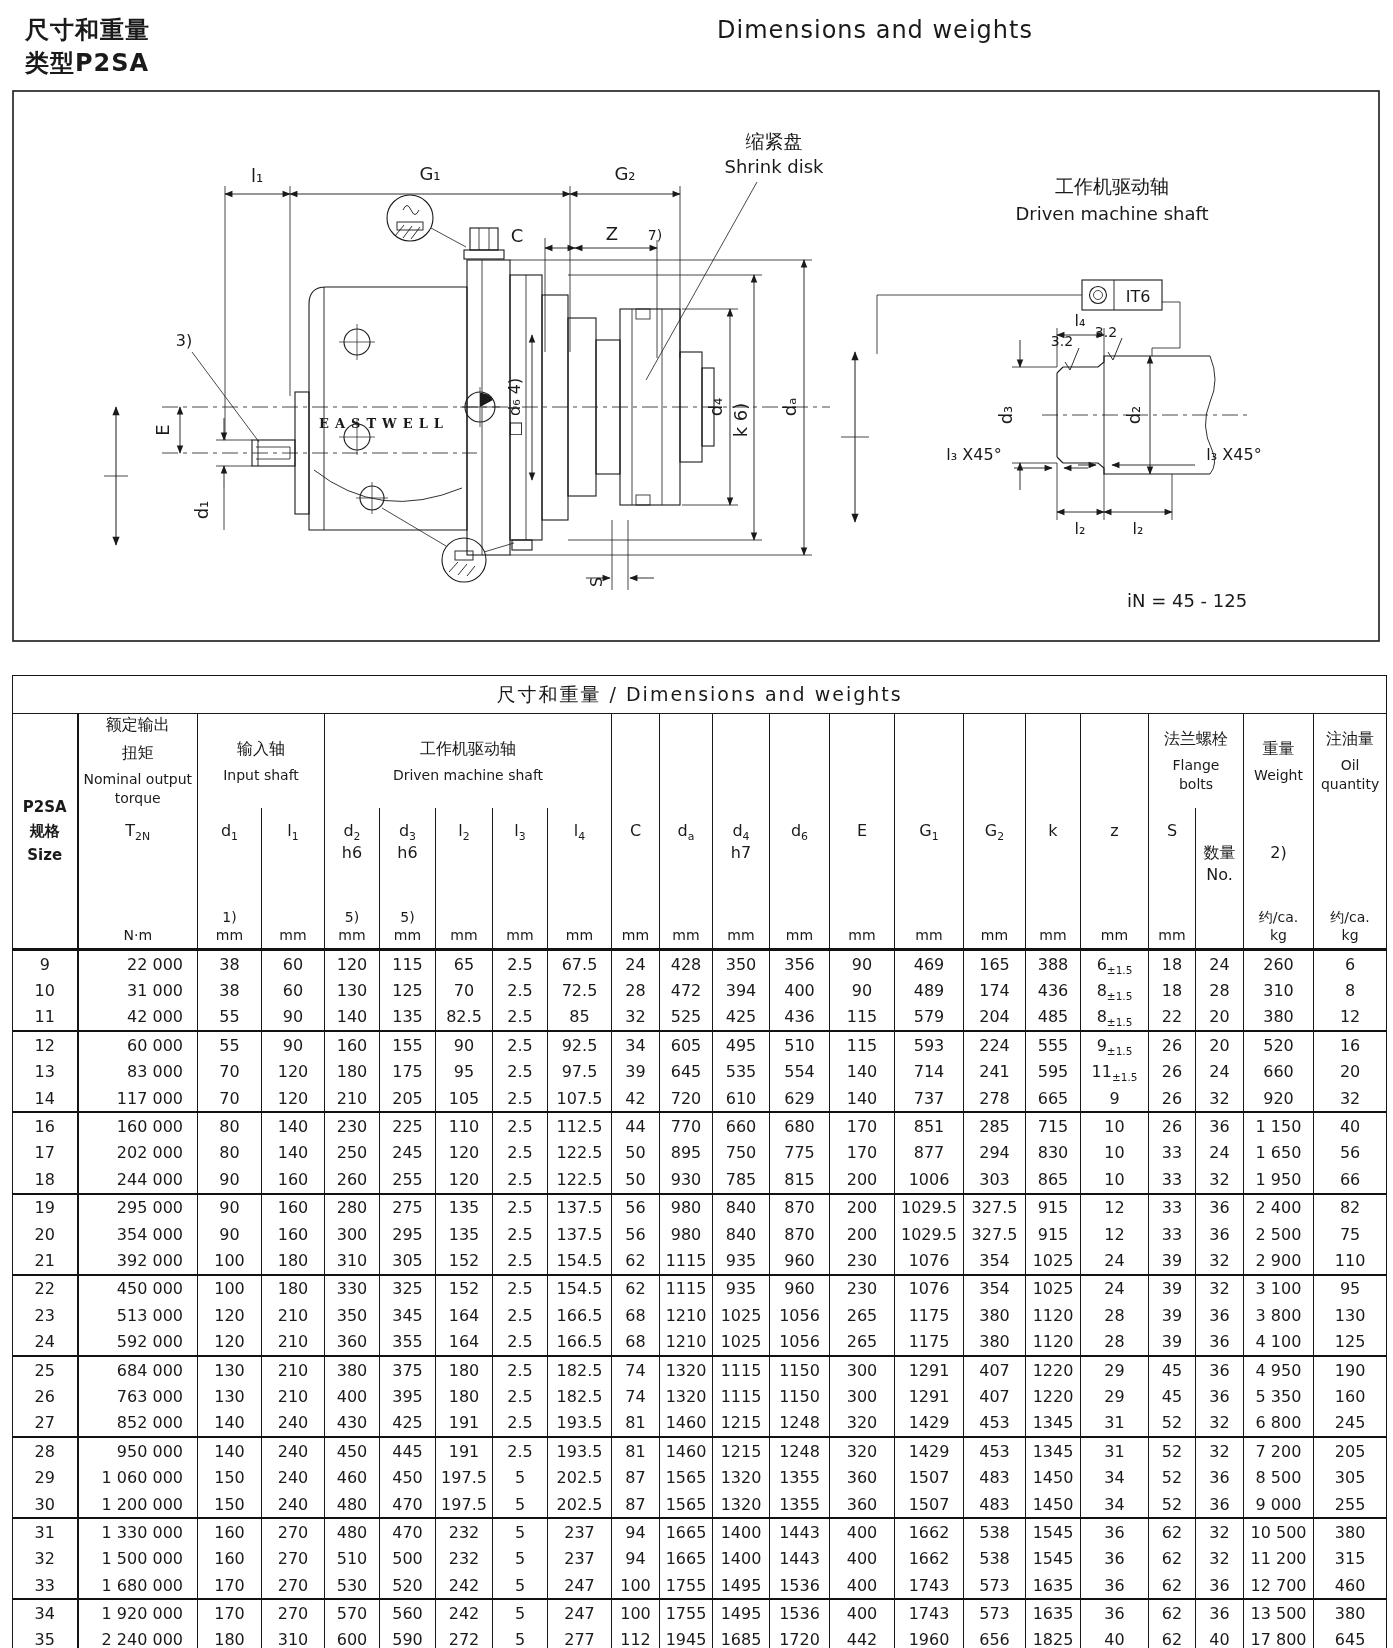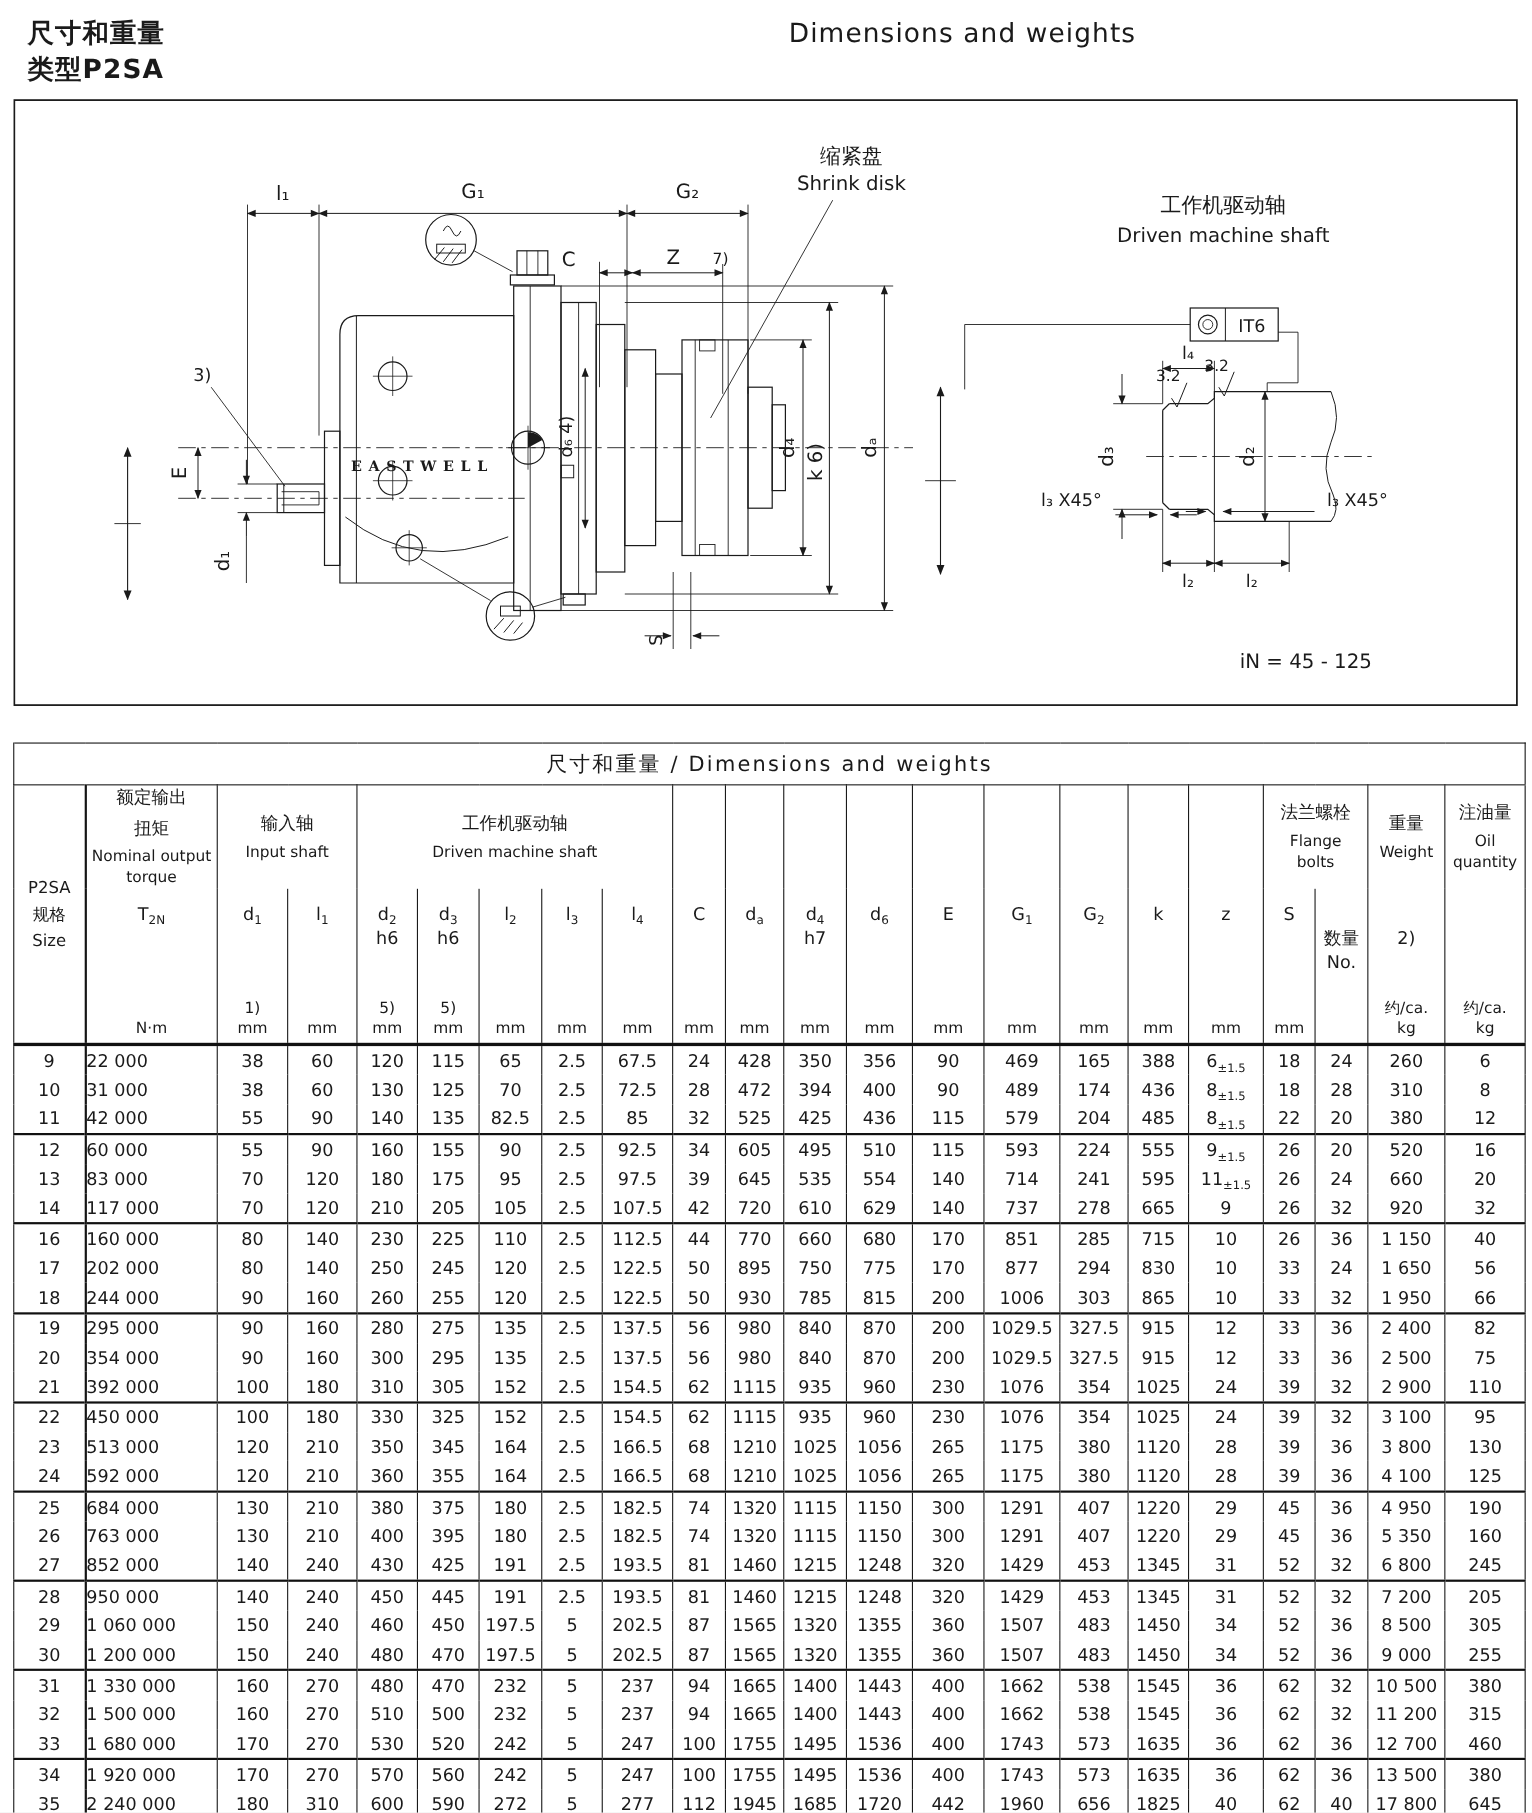--- a/index.html
+++ b/index.html
@@ -22,31 +22,31 @@
   
   table{border-collapse:collapse;table-layout:fixed;width:1374px;
         position:absolute;top:675px;left:12px;border:1.8px solid #151515;}
   th,td{padding:0;font-weight:normal;overflow:hidden;white-space:nowrap;}
   thead th{border-left:1px solid #1a1a1a;vertical-align:middle;text-align:center;margin-top:20px;}
   thead{border-bottom:3px solid #111;}
   .t-title{height:37px;font-size:19px;letter-spacing:2px;border-bottom:1px solid #1a1a1a;}
   .h-grp{height:88px;}
   .h-grp .cn{font-size:16px;line-height:22px;margin-bottom:6px;}
   .h-grp .en{font-size:14px;line-height:19px;}
-  .h-size{border-right:2.6px solid #151515;font-size:15px;line-height:24px;}
+  .h-size{border-right:2.6px solid #151515;font-size:15px;line-height:24px;font-weight:bold;}
   .h-sym th{height:80px;vertical-align:top;padding-top:12px;font-size:16px;}
   .h-sym div{height:22px;line-height:22px;}
   .h-unit th{height:44px;vertical-align:bottom;padding-bottom:4px;font-size:14px;}
   .h-unit div{line-height:18px;}
   sub{font-size:68%;line-height:0;text-align:center;}
   sub.tol{font-size:10.5px;}
   tbody td{border-left:1px solid #1a1a1a;text-align:center;font-size:16px;height:26.4px;}
   tbody tr.grp-start td{border-top:2.2px solid #111;}
   td.c-size{border-right:2.6px solid #151515;}
-  td.c-t2n{text-align:left;padding-right:14px;}
+  td.c-t2n{text-align:right;padding-right:14px;}
 </style>
 </head>
 <body>
 
 <div class="page">
 
   <div class="page-head">
     <div class="head-left">
       <div class="head-line">尺寸和重量</div>
       <div class="head-line">类型P2SA</div>

